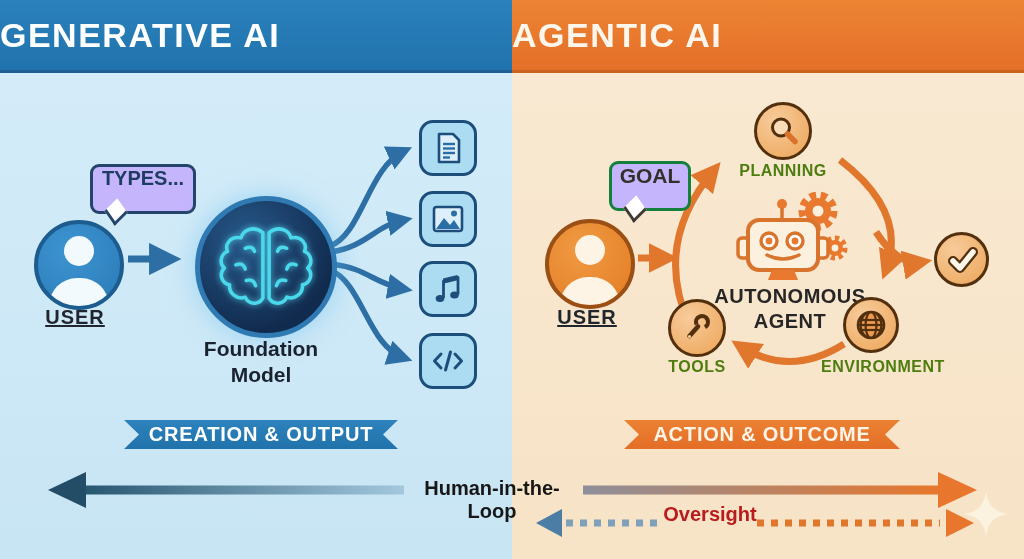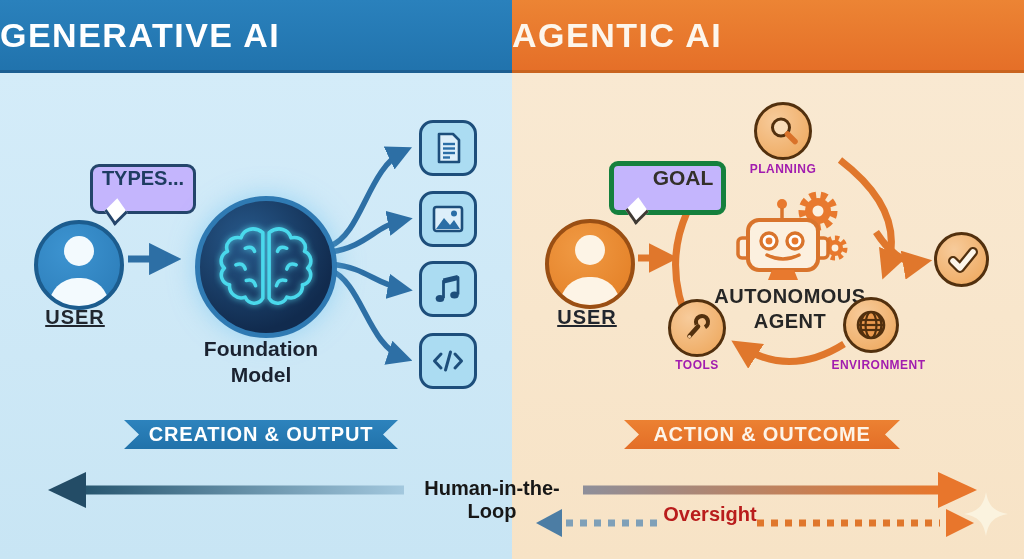--- a/index.html
+++ b/index.html
@@ -24,29 +24,29 @@
   .avatar{border-radius:50%;overflow:hidden;}
   .avatar-blue{left:34px;top:220px;width:82px;height:82px;background:radial-gradient(circle at 38% 32%,#3d94d1,#2a7ab6);border:4px solid #1c5c8e;}
   .avatar-orange{left:545px;top:219px;width:82px;height:82px;background:radial-gradient(circle at 38% 32%,#f09a44,#e27c22);border:4px solid #9a4f14;}
   .avatar .head{position:absolute;left:50%;top:12px;width:30px;height:30px;margin-left:-15px;border-radius:50%;}
   .avatar .body{position:absolute;left:50%;bottom:-12px;width:60px;height:40px;margin-left:-30px;border-radius:28px 28px 0 0;}
   .avatar-blue .head,.avatar-blue .body{background:#f3fafe;}
   .avatar-orange .head,.avatar-orange .body{background:#fdf4e6;}
   
   .lbl{font-weight:bold;color:#21262e;text-align:center;}
   .user-lbl{width:120px;font-size:20px;letter-spacing:1px;text-decoration:underline;}
-  .node-lbl{font-size:12px;letter-spacing:.5px;color:#a21caf;}
+  .node-lbl{font-size:16px;letter-spacing:.5px;color:#4d7c0f;}
   
   .bubble{background:#c4b5fd;border-radius:9px;display:flex;justify-content:center;
           font-weight:bold;}
   .bubble:after{content:"";position:absolute;left:14px;bottom:-10px;width:15px;height:15px;background:#fff;
           transform:rotate(55deg) skewX(10deg);}
   .bubble-blue{left:90px;top:164px;width:100px;height:44px;border:3px solid #24456b;color:#1e3c61;font-size:20px;}
   .bubble-blue:after{border-right:3px solid #24456b;border-bottom:3px solid #24456b;}
-  .bubble-orange{left:609px;top:161px;width:76px;height:44px;border:5px solid #15803d;color:#33302a;font-size:21px;padding-left:31px;}
+  .bubble-orange{left:609px;top:161px;width:76px;height:44px;border:3px solid #15803d;color:#33302a;font-size:21px;}
   .bubble-orange:after{border-right:3px solid #3f3a33;border-bottom:3px solid #3f3a33;}
   
   .brain{left:195px;top:196px;width:132px;height:132px;border-radius:50%;
          background:radial-gradient(circle at 35% 30%,#27598b,#112b4e 72%);
          border:5px solid #2f7ab3;box-shadow:0 0 26px rgba(110,195,240,.55);
          display:flex;align-items:center;justify-content:center;}
   .model-lbl{left:175px;top:336px;width:172px;font-size:21px;line-height:26px;color:#1a2230;}
   
   .tile{left:419px;width:58px;height:56px;background:#abdcf2;border:3px solid #1d4e7b;border-radius:14px;
         display:flex;align-items:center;justify-content:center;box-sizing:border-box;}

